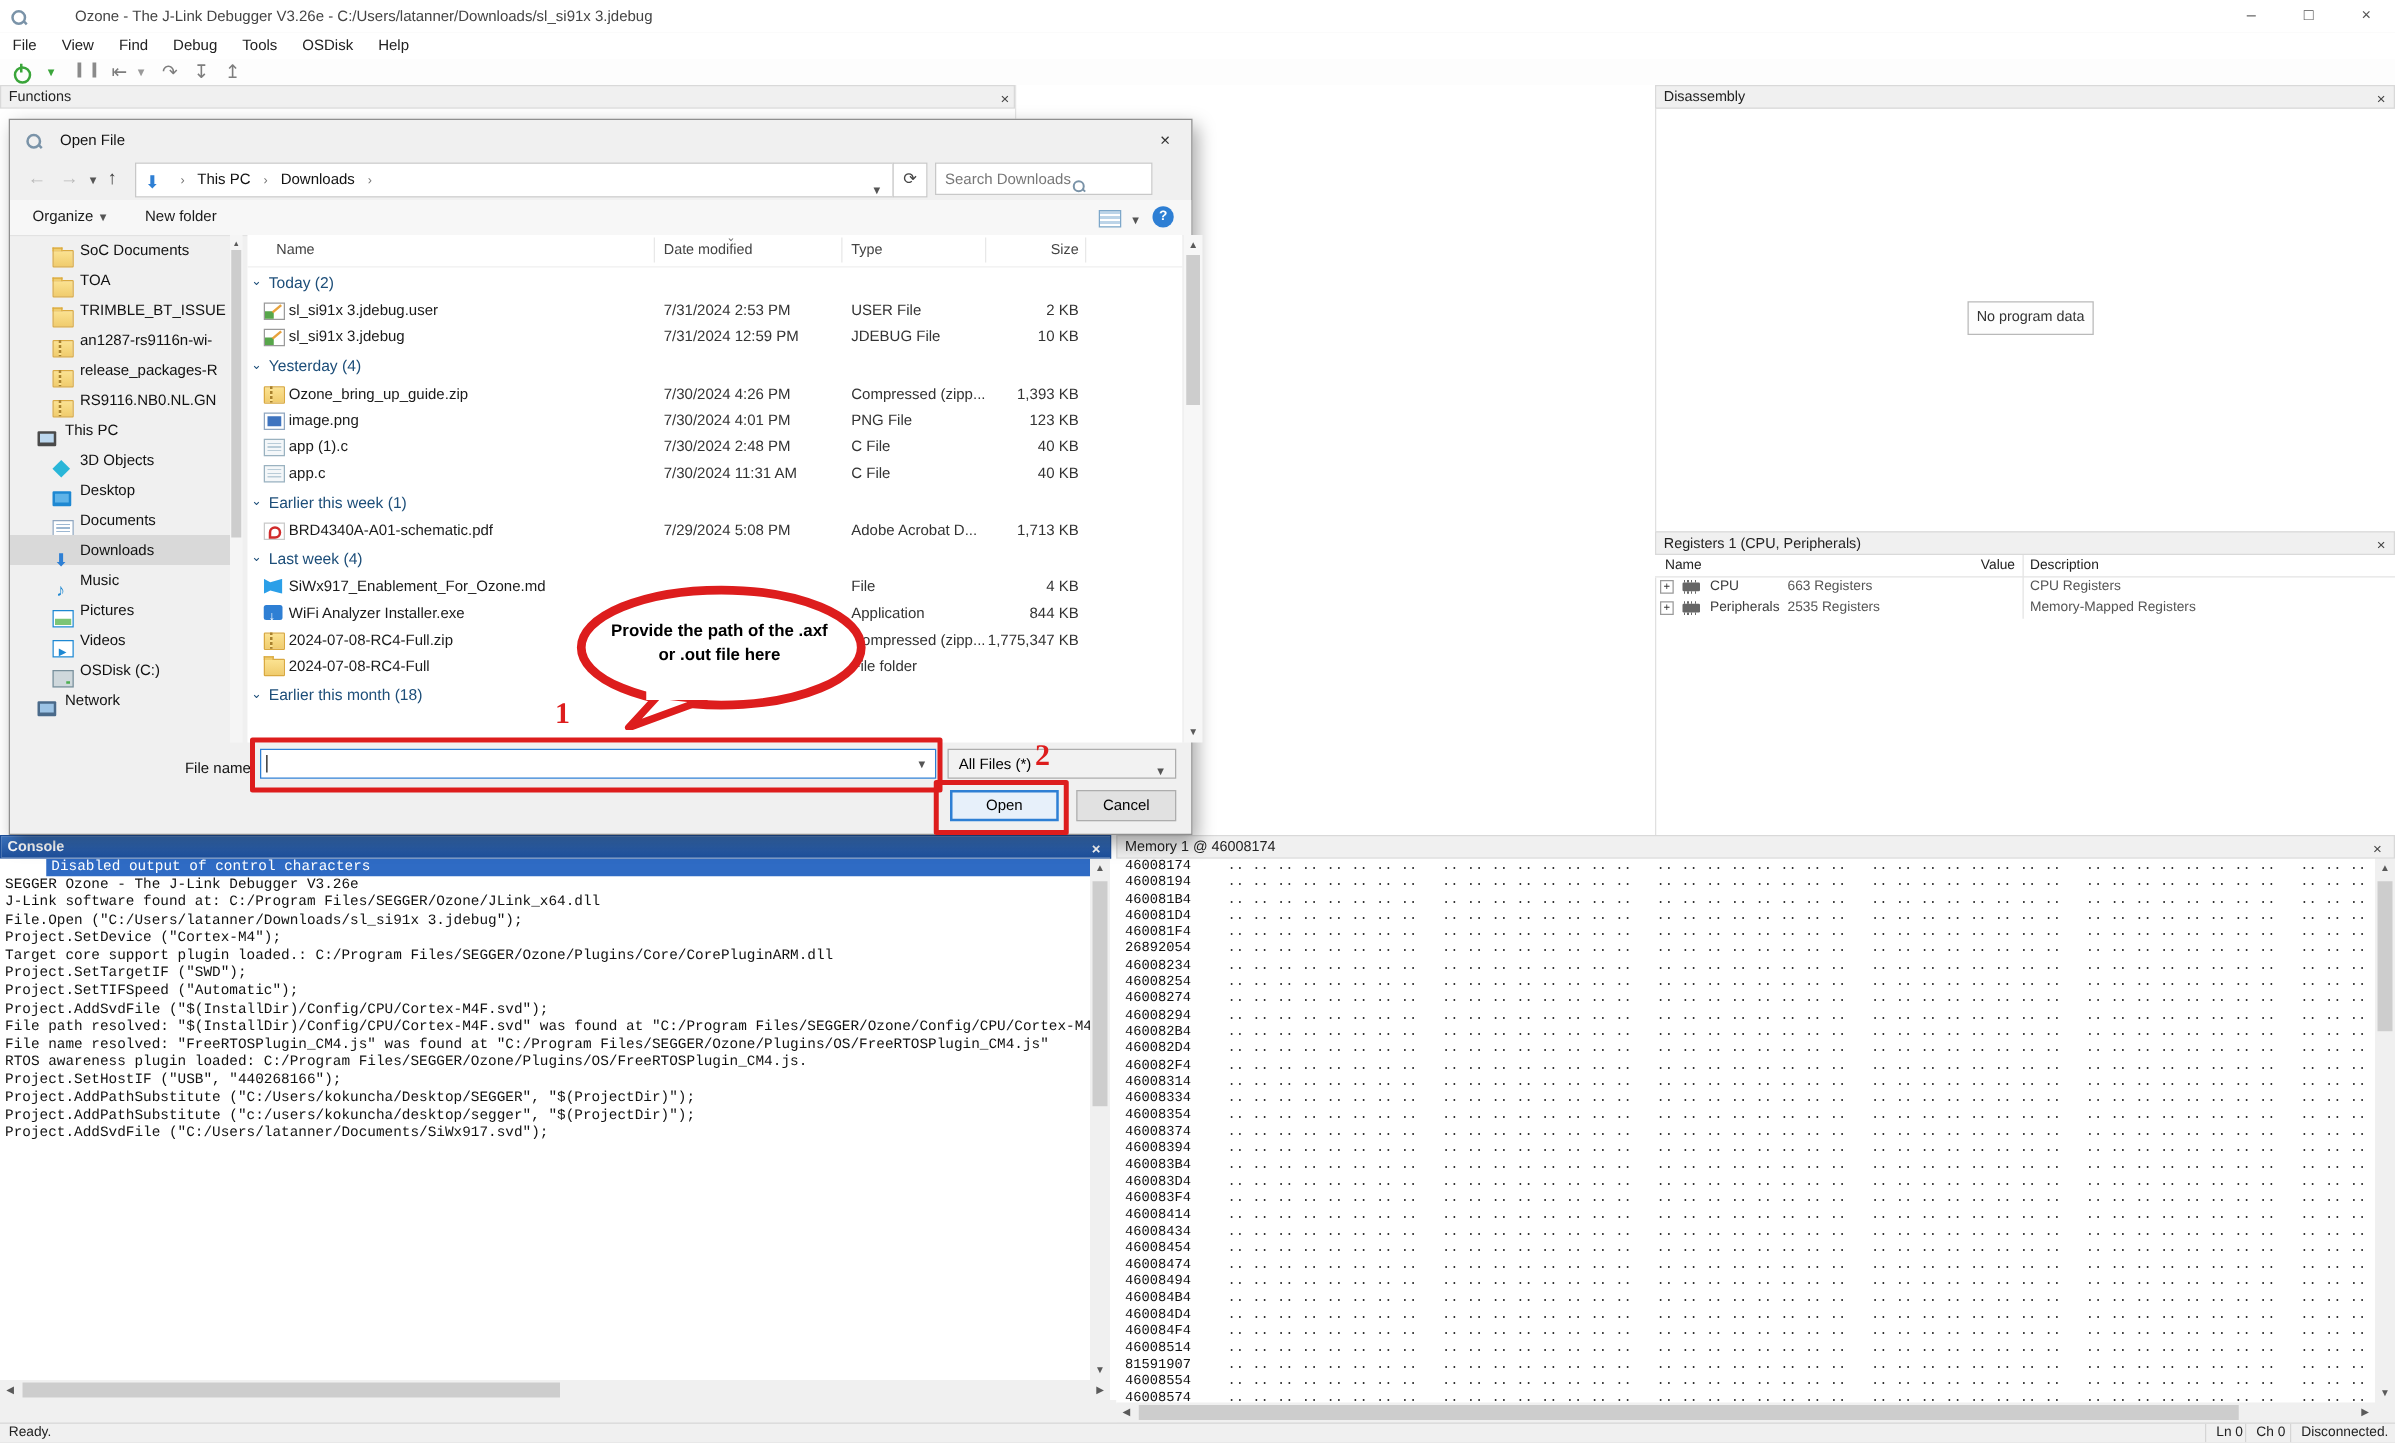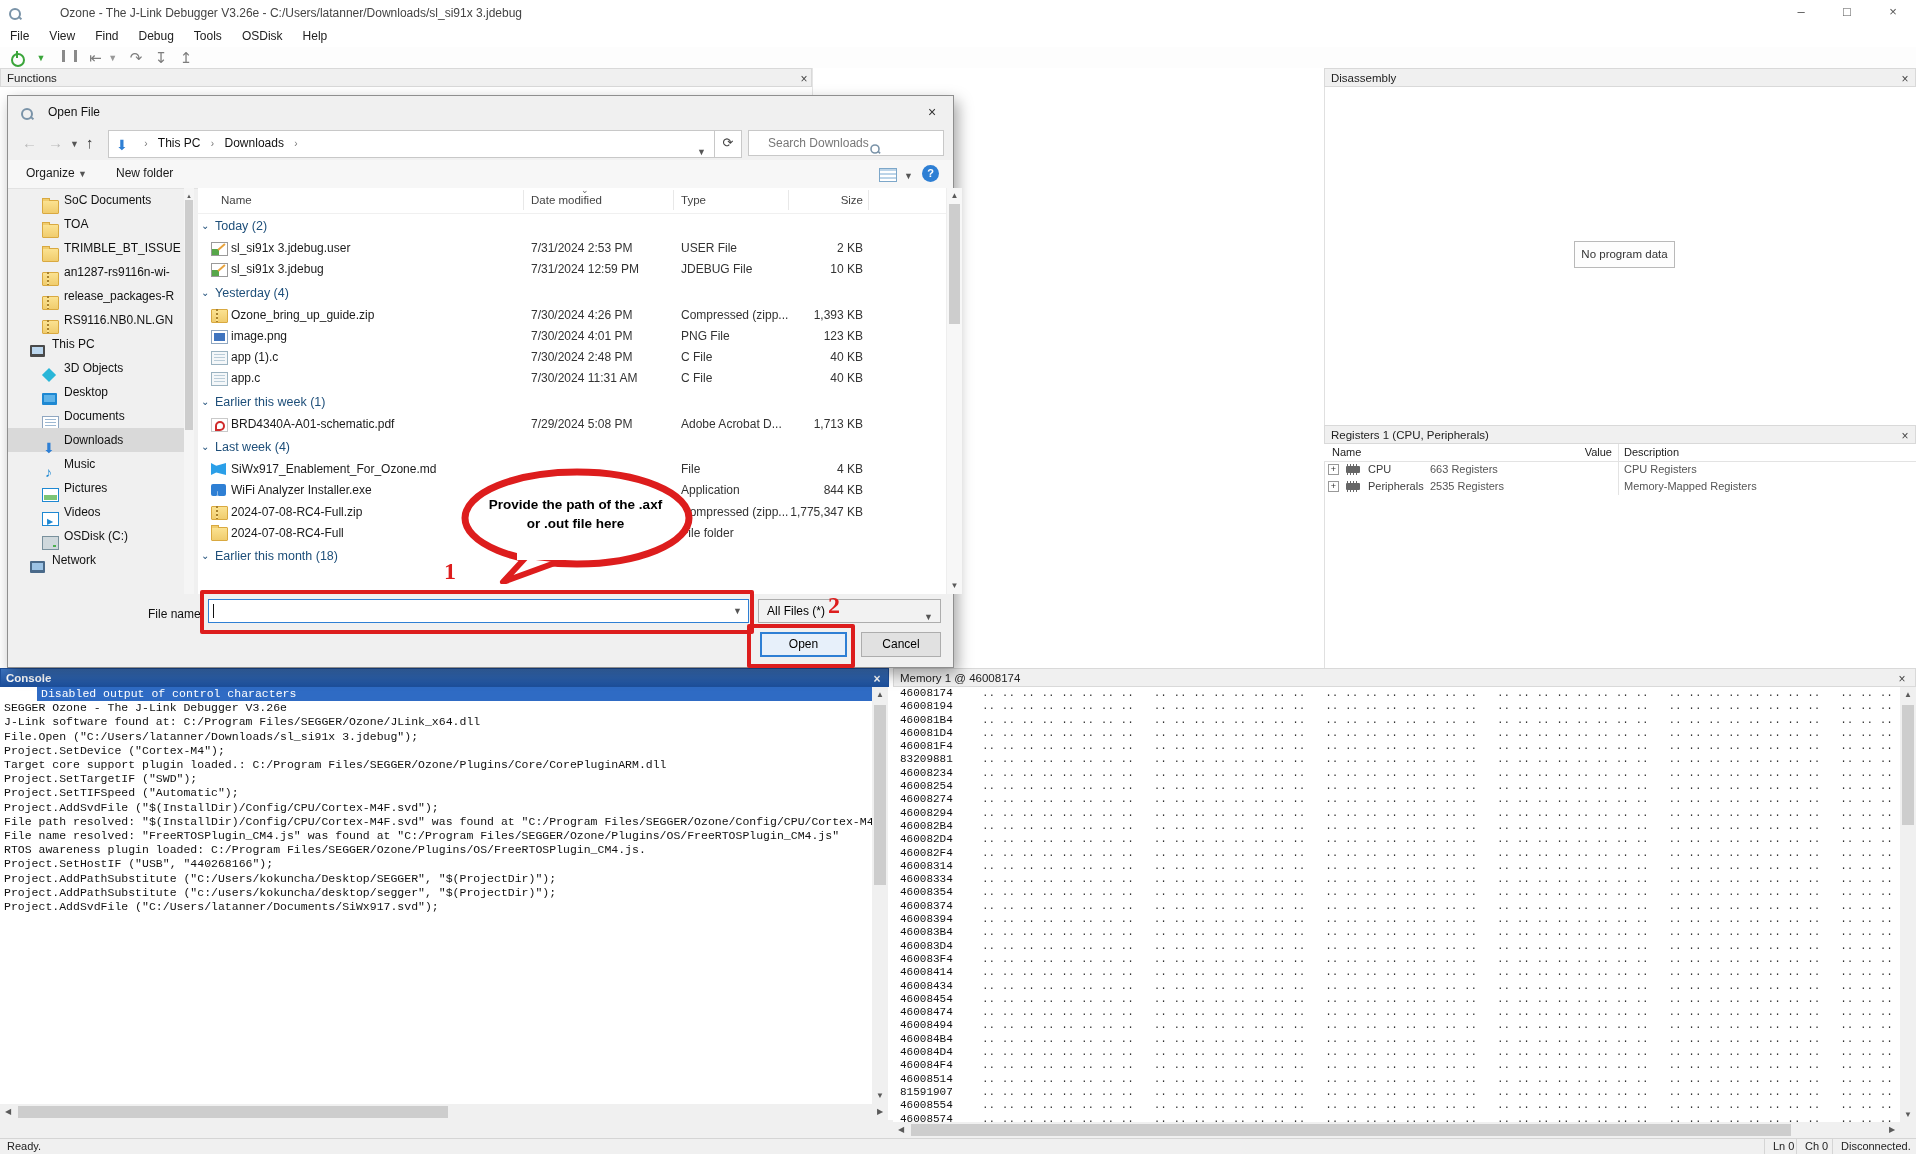--- a/index.html
+++ b/index.html
@@ -59,21 +59,21 @@
   
   #dialog{left:7px;top:95px;width:945px;height:571px;background:#f0f0f0;border:1px solid #8f8f8f;box-shadow:4px 6px 14px rgba(0,0,0,.35);}
   #dlg-title{position:absolute;left:0;top:0;width:100%;height:33px;}
   #dlg-title .t{position:absolute;left:40px;top:9px;font-size:12px;color:#111;}
   #dlg-close{position:absolute;right:6px;top:4px;width:30px;height:24px;text-align:center;line-height:24px;font-size:14px;color:#333;}
   .navbtn{position:absolute;top:38px;font-size:15px;color:#b9b9b9;}
   .navbtn.dark{color:#3c3c3c;}
   #crumb-box{position:absolute;left:100px;top:34px;width:605px;height:26px;background:#fff;border:1px solid #c8c8c8;font-size:12px;color:#111;line-height:24px;}
   .crumb-sep{color:#777;font-size:10px;padding:0 7px;}
   #refresh-box{position:absolute;left:706px;top:34px;width:26px;height:26px;background:#fff;border:1px solid #c8c8c8;text-align:center;line-height:24px;color:#444;font-size:13px;}
-  #search-box{position:absolute;left:740px;top:34px;width:196px;height:26px;background:#fff;border:1px solid #c8c8c8;font-size:12px;color:#777;line-height:24px;padding-left:19px;box-sizing:border-box;}
+  #search-box{position:absolute;left:740px;top:34px;width:174px;height:26px;background:#fff;border:1px solid #c8c8c8;font-size:12px;color:#777;line-height:24px;padding-left:7px;box-sizing:border-box;}
   #dlg-toolbar{position:absolute;left:0;top:64px;width:100%;height:28px;font-size:12px;color:#1a1a1a;border-bottom:1px solid #e2e2e2;background:#f7f7f7;}
   #organize-btn{position:absolute;left:18px;top:6px;}
   #newfolder-btn{position:absolute;left:108px;top:6px;}
   .chev{color:#555;font-size:9px;}
   #view-icon{position:absolute;right:56px;top:8px;width:16px;height:12px;border:1px solid #7da7c9;background:repeating-linear-gradient(#bcd4e8 0 2px,#fff 2px 4px);}
   #help-icon{position:absolute;right:14px;top:5px;width:17px;height:17px;border-radius:50%;background:#2e7fd4;color:#fff;font-size:11px;font-weight:bold;text-align:center;line-height:17px;}
   
   #dlg-sidebar{position:absolute;left:0px;top:92px;width:176px;height:406px;overflow:hidden;font-size:12px;color:#111;}
   .sb-item{position:relative;height:24px;line-height:24px;white-space:nowrap;}
   .sb-item.sel{background:#d9d9d9;}
@@ -260,21 +260,21 @@
   <div id="memory-head" class="panel-head">
     <span>Memory 1 @ 46008174</span>
     <span class="panel-x" style="left:1000px;">×</span>
   </div>
   <div id="memory-body">
       <div class="mem-row"><span class="mem-addr">46008174</span><span class="mem-dots">.. .. .. .. .. .. .. ..   .. .. .. .. .. .. .. ..   .. .. .. .. .. .. .. ..   .. .. .. .. .. .. .. ..   .. .. .. .. .. .. .. ..   .. .. .. .. .. .. .. ..</span></div>
       <div class="mem-row"><span class="mem-addr">46008194</span><span class="mem-dots">.. .. .. .. .. .. .. ..   .. .. .. .. .. .. .. ..   .. .. .. .. .. .. .. ..   .. .. .. .. .. .. .. ..   .. .. .. .. .. .. .. ..   .. .. .. .. .. .. .. ..</span></div>
       <div class="mem-row"><span class="mem-addr">460081B4</span><span class="mem-dots">.. .. .. .. .. .. .. ..   .. .. .. .. .. .. .. ..   .. .. .. .. .. .. .. ..   .. .. .. .. .. .. .. ..   .. .. .. .. .. .. .. ..   .. .. .. .. .. .. .. ..</span></div>
       <div class="mem-row"><span class="mem-addr">460081D4</span><span class="mem-dots">.. .. .. .. .. .. .. ..   .. .. .. .. .. .. .. ..   .. .. .. .. .. .. .. ..   .. .. .. .. .. .. .. ..   .. .. .. .. .. .. .. ..   .. .. .. .. .. .. .. ..</span></div>
       <div class="mem-row"><span class="mem-addr">460081F4</span><span class="mem-dots">.. .. .. .. .. .. .. ..   .. .. .. .. .. .. .. ..   .. .. .. .. .. .. .. ..   .. .. .. .. .. .. .. ..   .. .. .. .. .. .. .. ..   .. .. .. .. .. .. .. ..</span></div>
-      <div class="mem-row"><span class="mem-addr">83209881</span><span class="mem-dots">.. .. .. .. .. .. .. ..   .. .. .. .. .. .. .. ..   .. .. .. .. .. .. .. ..   .. .. .. .. .. .. .. ..   .. .. .. .. .. .. .. ..   .. .. .. .. .. .. .. ..</span></div>
+      <div class="mem-row"><span class="mem-addr">26892054</span><span class="mem-dots">.. .. .. .. .. .. .. ..   .. .. .. .. .. .. .. ..   .. .. .. .. .. .. .. ..   .. .. .. .. .. .. .. ..   .. .. .. .. .. .. .. ..   .. .. .. .. .. .. .. ..</span></div>
       <div class="mem-row"><span class="mem-addr">46008234</span><span class="mem-dots">.. .. .. .. .. .. .. ..   .. .. .. .. .. .. .. ..   .. .. .. .. .. .. .. ..   .. .. .. .. .. .. .. ..   .. .. .. .. .. .. .. ..   .. .. .. .. .. .. .. ..</span></div>
       <div class="mem-row"><span class="mem-addr">46008254</span><span class="mem-dots">.. .. .. .. .. .. .. ..   .. .. .. .. .. .. .. ..   .. .. .. .. .. .. .. ..   .. .. .. .. .. .. .. ..   .. .. .. .. .. .. .. ..   .. .. .. .. .. .. .. ..</span></div>
       <div class="mem-row"><span class="mem-addr">46008274</span><span class="mem-dots">.. .. .. .. .. .. .. ..   .. .. .. .. .. .. .. ..   .. .. .. .. .. .. .. ..   .. .. .. .. .. .. .. ..   .. .. .. .. .. .. .. ..   .. .. .. .. .. .. .. ..</span></div>
       <div class="mem-row"><span class="mem-addr">46008294</span><span class="mem-dots">.. .. .. .. .. .. .. ..   .. .. .. .. .. .. .. ..   .. .. .. .. .. .. .. ..   .. .. .. .. .. .. .. ..   .. .. .. .. .. .. .. ..   .. .. .. .. .. .. .. ..</span></div>
       <div class="mem-row"><span class="mem-addr">460082B4</span><span class="mem-dots">.. .. .. .. .. .. .. ..   .. .. .. .. .. .. .. ..   .. .. .. .. .. .. .. ..   .. .. .. .. .. .. .. ..   .. .. .. .. .. .. .. ..   .. .. .. .. .. .. .. ..</span></div>
       <div class="mem-row"><span class="mem-addr">460082D4</span><span class="mem-dots">.. .. .. .. .. .. .. ..   .. .. .. .. .. .. .. ..   .. .. .. .. .. .. .. ..   .. .. .. .. .. .. .. ..   .. .. .. .. .. .. .. ..   .. .. .. .. .. .. .. ..</span></div>
       <div class="mem-row"><span class="mem-addr">460082F4</span><span class="mem-dots">.. .. .. .. .. .. .. ..   .. .. .. .. .. .. .. ..   .. .. .. .. .. .. .. ..   .. .. .. .. .. .. .. ..   .. .. .. .. .. .. .. ..   .. .. .. .. .. .. .. ..</span></div>
       <div class="mem-row"><span class="mem-addr">46008314</span><span class="mem-dots">.. .. .. .. .. .. .. ..   .. .. .. .. .. .. .. ..   .. .. .. .. .. .. .. ..   .. .. .. .. .. .. .. ..   .. .. .. .. .. .. .. ..   .. .. .. .. .. .. .. ..</span></div>
       <div class="mem-row"><span class="mem-addr">46008334</span><span class="mem-dots">.. .. .. .. .. .. .. ..   .. .. .. .. .. .. .. ..   .. .. .. .. .. .. .. ..   .. .. .. .. .. .. .. ..   .. .. .. .. .. .. .. ..   .. .. .. .. .. .. .. ..</span></div>
       <div class="mem-row"><span class="mem-addr">46008354</span><span class="mem-dots">.. .. .. .. .. .. .. ..   .. .. .. .. .. .. .. ..   .. .. .. .. .. .. .. ..   .. .. .. .. .. .. .. ..   .. .. .. .. .. .. .. ..   .. .. .. .. .. .. .. ..</span></div>

